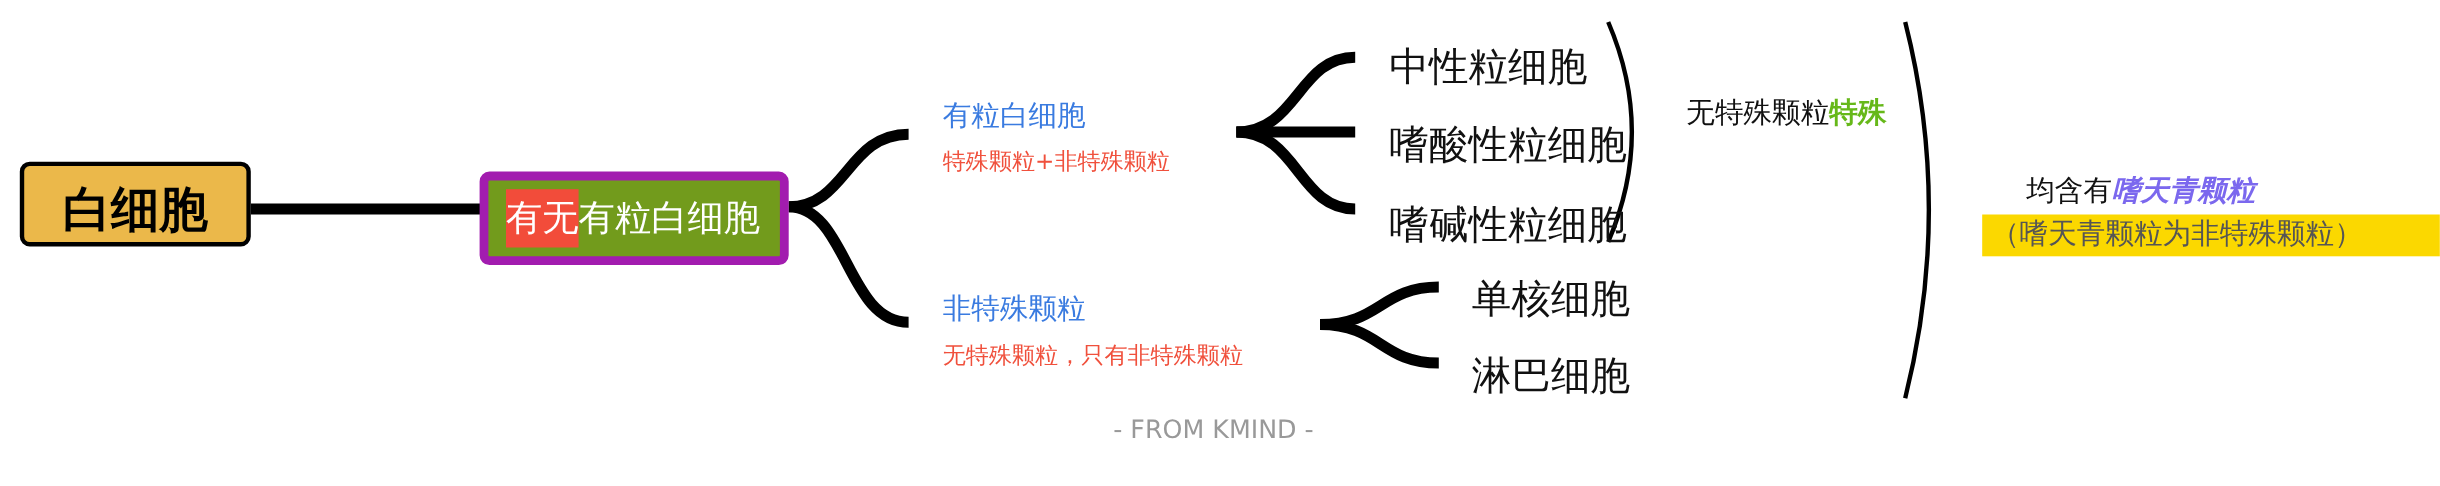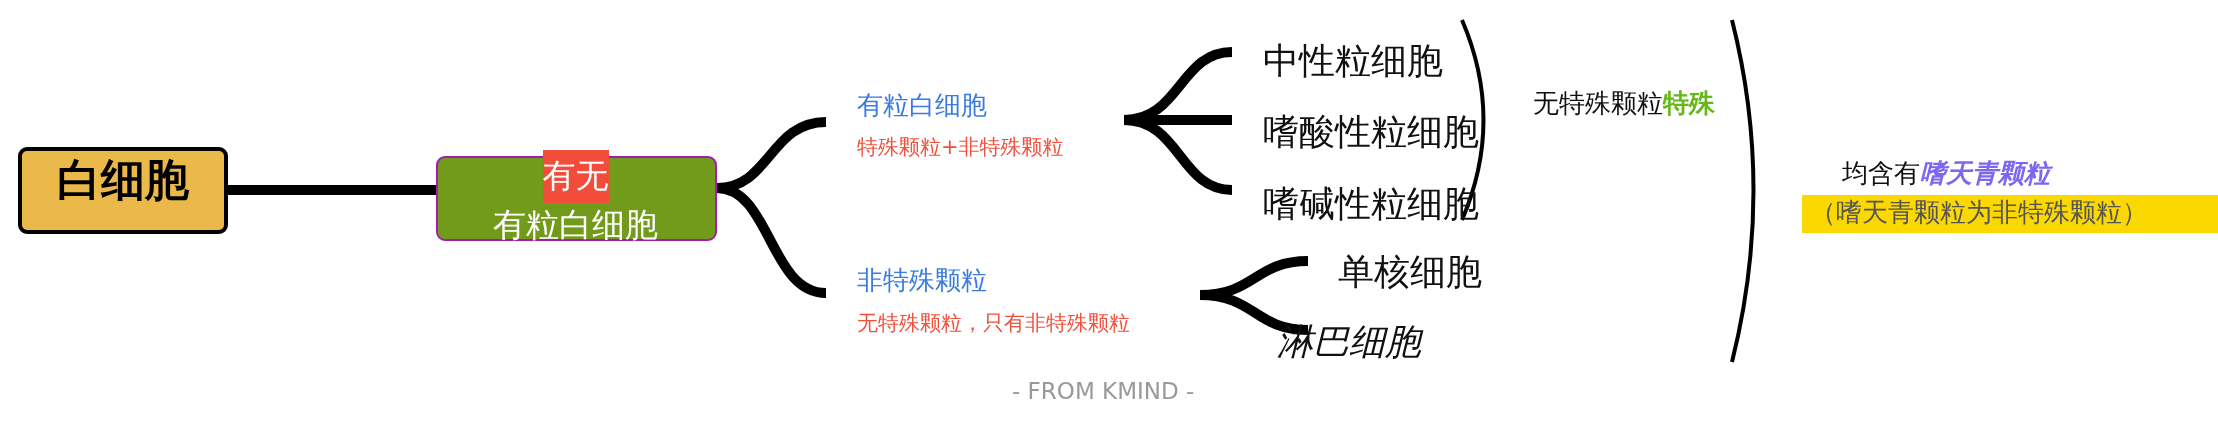--- a/index.html
+++ b/index.html
@@ -1,30 +1,30 @@
 <!DOCTYPE html>
 <html><head>
 <meta charset="utf-8">
 <style>
   html, body { margin:0; padding:0; background:#ffffff; }
   body { width:2218px; height:442px; position:relative; overflow:hidden;
          font-family:"DejaVu Sans","Liberation Sans",sans-serif; }
   .abs { position:absolute; white-space:nowrap; }
   svg.lines { position:absolute; left:0; top:0; width:2218px; height:442px; }
   .root-node {
-    left:18px; top:147px; width:210px; height:87px; box-sizing:border-box;
+    left:18px; top:147px; width:210px; height:77px; box-sizing:border-box;
     background:#ebb84a; border:4px solid #000; border-radius:9px;
-    display:flex; align-items:flex-start; justify-content:center;
+    display:flex; align-items:flex-end; justify-content:center;
     font-size:44px; font-weight:bold; color:#000;
   }
   .main-node {
     left:436px; top:156px; width:281px; height:85px; box-sizing:border-box;
-    background:#729b1c; border:2px solid #a21caf; border-radius:9px;
+    background:#729b1c; border:8px solid #a21caf; border-radius:9px;
     display:flex; align-items:center; justify-content:center;
-    font-size:33px; color:#fff; padding-right:2px;flex-direction:column;
+    font-size:33px; color:#fff; padding-right:2px;
   }
   .hl { background:#f24c3a; color:#fff; padding:4px 0; }
   .branch-title { font-size:26px; color:#3a7be0; }
   .branch-sub { font-size:21px; font-weight:normal; color:#f0503c; }
   .leaf { font-size:36px; color:#111; }
   .note { font-size:26px; color:#111; line-height:40px; }
   .note .green { color:#66b819; font-weight:bold;margin-top:44px; }
   .note2 { font-size:26px; color:#111; }
   .note2 .purple { color:#7b68ee; font-weight:bold; font-style:italic; }
   .yellow-box { left:1802px; top:195px; width:424px; height:38px; background:#fbd800;
@@ -67,21 +67,21 @@
 <div class="abs branch-sub" style="left:857px; top:133px;">特殊颗粒+非特殊颗粒</div>
 
 <div class="abs branch-title" style="left:857px; top:263px;">非特殊颗粒</div>
 <div class="abs branch-sub" style="left:857px; top:309px;">无特殊颗粒，只有非特殊颗粒</div>
 
 <div class="abs leaf" style="left:1263px; top:37px;">中性粒细胞</div>
 <div class="abs leaf" style="left:1263px; top:108px;">嗜酸性粒细胞</div>
 <div class="abs leaf" style="left:1263px; top:180px;">嗜碱性粒细胞</div>
 
 <div class="abs leaf" style="left:1338px; top:248px;">单核细胞</div>
-<div class="abs leaf" style="left:1277px; top:318px;font-style:italic;">淋巴细胞</div>
+<div class="abs leaf" style="left:1338px; top:318px;">淋巴细胞</div>
 
 <div class="abs note" style="left:1533px; top:83px;">
   <span>无特殊颗粒</span><span class="green">特殊</span><br>
 </div>
 
 <div class="abs note2" style="left:1842px; top:156px;">
   <span>均含有</span><span class="purple">嗜天青颗粒</span>
 </div>
 <div class="abs yellow-box">
   <span>（嗜天青颗粒为非特殊颗粒）</span>

